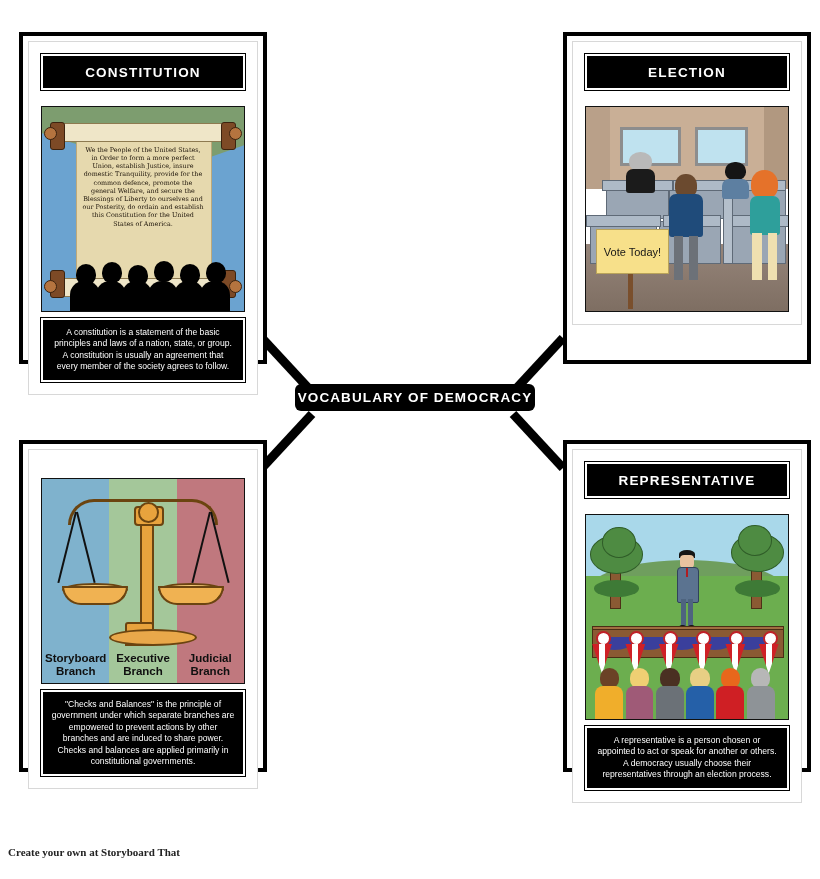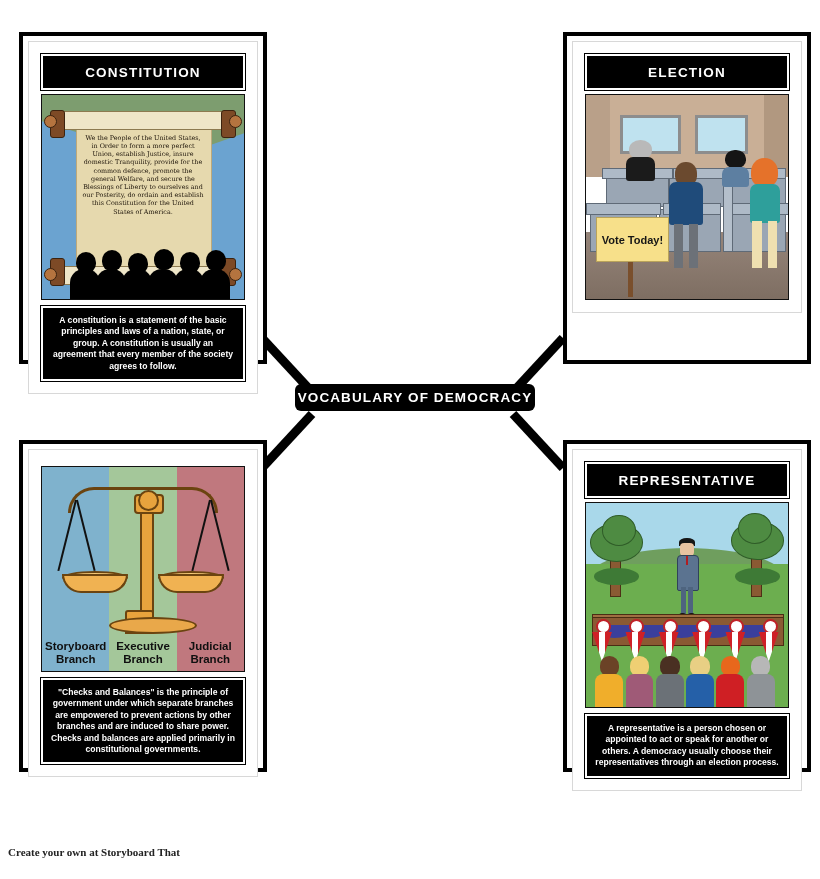--- a/index.html
+++ b/index.html
@@ -26,26 +26,26 @@
   .card-title{
     background:#000;color:#fff;
     text-align:center;
     font-weight:bold;font-size:13.5px;letter-spacing:1.2px;
     padding:9px 4px 8px;
     border:2px solid #fff;
     outline:1px solid #000;
     font-family:"Liberation Sans", sans-serif;
   }
   .scene{
-    position:relative;width:100%;height:206px;margin-top:4px;
+    position:relative;width:100%;height:206px;margin-top:16px;
     overflow:hidden;border:1px solid #111;box-sizing:border-box;
   }
   .caption{
     background:#000;color:#fff;margin-top:6px;
-    font-size:8.6px;line-height:11.4px;font-weight:bold;
+    font-size:8.6px;line-height:11.4px;font-weight:normal;
     text-align:center;padding:7px 8px;
     border:2px solid #fff;outline:1px solid #000;
   }
 
   
   #center-node{
     position:absolute;z-index:4;
     background:#000;color:#fff;
     border-radius:6px;
     display:flex;align-items:center;justify-content:center;
@@ -92,21 +92,21 @@
   .booth{position:absolute;background:#9aa6b4;border:1px solid #5f6a77;}
   .booth-top{position:absolute;background:#aebac7;border:1px solid #5f6a77;}
   .person{position:absolute;}
   .p-head{position:absolute;border-radius:48% 48% 42% 42%;}
   .p-body{position:absolute;border-radius:7px 7px 3px 3px;}
   .p-leg{position:absolute;background:#6c7178;}
   .vote-sign{
     position:absolute;left:5%;top:60%;width:35%;height:21%;
     background:#f7e08a;border:1px solid #b9a35a;
     display:flex;align-items:center;justify-content:center;
-    font-weight:bold;font-size:11px;color:#161616;
+    font-weight:normal;font-size:11px;color:#161616;
   }
   .sign-post{position:absolute;left:21%;top:81%;width:5px;height:18%;background:#7a4f2c;}
 
   
   .branch-col{position:absolute;top:0;height:100%;}
   .col-leg{left:0;width:33.4%;background:#7fb2cd;border-right:2px solid #2c2c2c;}
   .col-exe{left:33.4%;width:33.2%;background:#a4c79a;border-right:2px solid #2c2c2c;}
   .col-jud{left:66.6%;width:33.4%;background:#c0787e;}
   .branch-label{
     position:absolute;bottom:5px;text-align:center;

